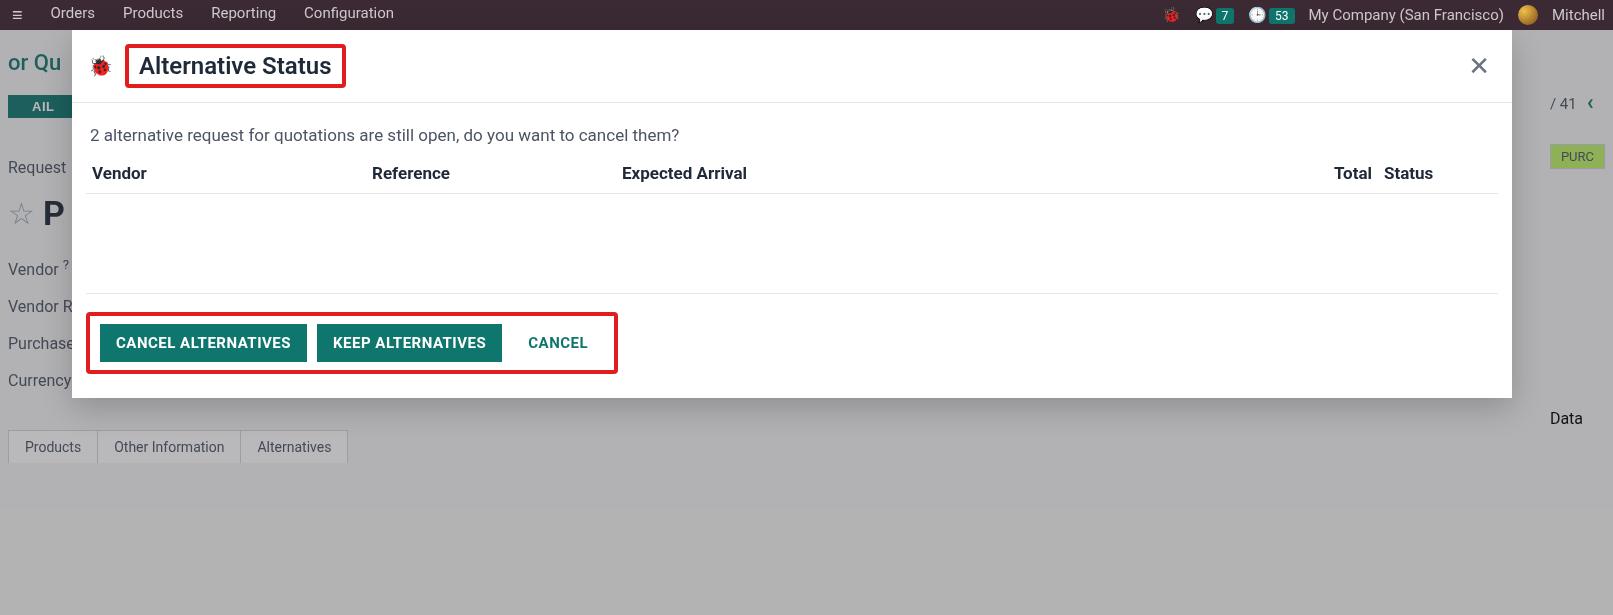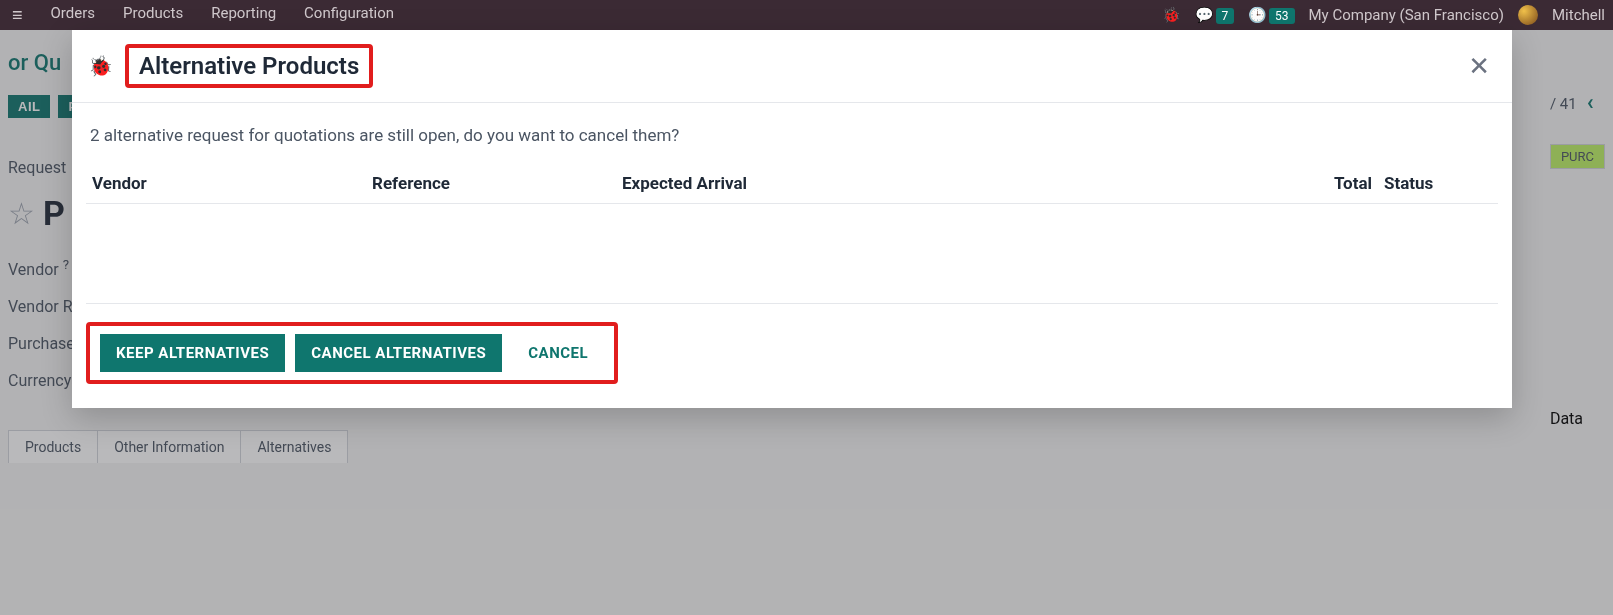--- a/index.html
+++ b/index.html
@@ -50,21 +50,21 @@
     z-index: 1;
   }
   .bg-breadcrumb {
     color: #0f766e;
     font-size: 22px;
     font-weight: 500;
     margin-bottom: 20px;
   }
   .bg-btnrow { display: flex; gap: 8px; margin-bottom: 40px; }
   .bg-btn {
-    background: #0f766e; color: #fff; padding: 4px 10px; font-size: 13px;
+    background: #0f766e; color: #fff; padding: 4px 24px; font-size: 13px;
     border: none; font-weight: 600; letter-spacing: 0.5px;
   }
   .bg-label { color: #4b5563; font-size: 16px; margin-bottom: 16px; }
   .bg-star { font-size: 30px; color: #9ca3af; }
   .bg-title-row { display:flex; align-items:center; gap:8px; margin-bottom: 24px;}
   .bg-doc-title { font-size: 34px; font-weight: 700; color:#1f2937; }
   .bg-field-row { color:#4b5563; font-size:16px; margin: 8px 0 18px 0;}
   .bg-tabs { display:flex; gap:0; margin-top:40px;}
   .bg-tab { padding:8px 16px; border:1px solid #d1d5db; background:#fff; color:#4b5563; font-size:14px; border-bottom:none;}
   .bg-tab + .bg-tab { border-left:none;}
@@ -108,21 +108,21 @@
   .modal-header .bug-icon { color:#0f766e; font-size:20px; margin-right:12px;}
   .modal-title-wrap { display:inline-flex; align-items:center; }
   .modal-title {
     font-size: 24px; font-weight: 600; color:#1f2937;
     padding: 4px 10px;
   }
   .red-border { border: 4px solid #e11d1d; border-radius: 4px; }
   .modal-close { margin-left:auto; font-size:26px; color:#6b7280; cursor:pointer; line-height:1; }
 
   .modal-body { padding: 22px 14px 10px 14px; }
-  .modal-msg { font-size:17px; color:#4b5563; margin-bottom: 20px; padding-left:4px;}
+  .modal-msg { font-size:17px; color:#4b5563; margin-bottom: 10px; padding-left:4px;}
 
   table.alt-table { width:100%; border-collapse: collapse; }
   table.alt-table th {
     text-align:left; font-weight:700; color:#1f2937; font-size:17px;
     padding: 8px 6px 10px 6px; border-bottom:1px solid #e5e7eb;
   }
   table.alt-table th.num { text-align:right; }
   table.alt-table td {
     padding: 12px 6px; border-bottom:1px solid #eef0f2; font-size:17px; color:#374151;
   }
@@ -196,21 +196,21 @@
     <span class="bg-link-data">Data</span>
   </div>
 </div>
 
 <div class="overlay"></div>
 
 <div class="modal">
   <div class="modal-header">
     <span class="bug-icon">🐞</span>
     <span class="modal-title-wrap red-border">
-      <span class="modal-title">Alternative Products</span>
+      <span class="modal-title">Alternative Status</span>
     </span>
     <span class="modal-close">✕</span>
   </div>
 
   <div class="modal-body">
     <div class="modal-msg">2 alternative request for quotations are still open, do you want to cancel them?</div>
 
     <table class="alt-table">
       <thead>
         <tr>
@@ -223,18 +223,18 @@
       </thead>
       <tbody>
       </tbody>
     </table>
   </div>
 
   <div class="modal-spacer"></div>
 
   <div class="modal-footer">
     <div class="footer-box red-border">
+      <button class="btn btn-primary">CANCEL ALTERNATIVES</button>
       <button class="btn btn-primary">KEEP ALTERNATIVES</button>
-      <button class="btn btn-primary">CANCEL ALTERNATIVES</button>
       <button class="btn btn-link">CANCEL</button>
     </div>
   </div>
 </div>
 
 </body></html>

